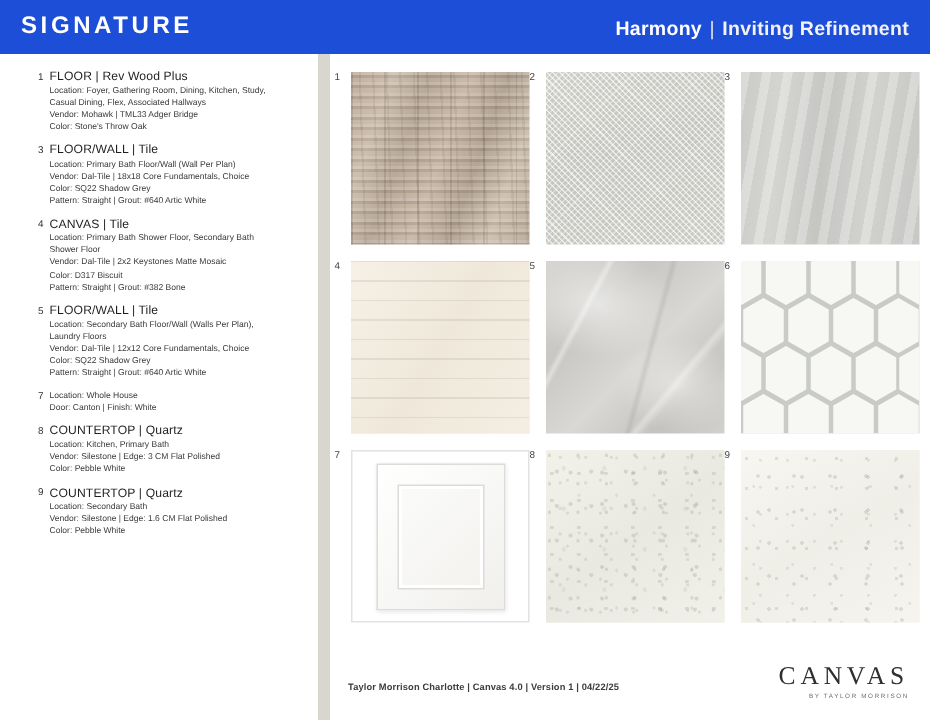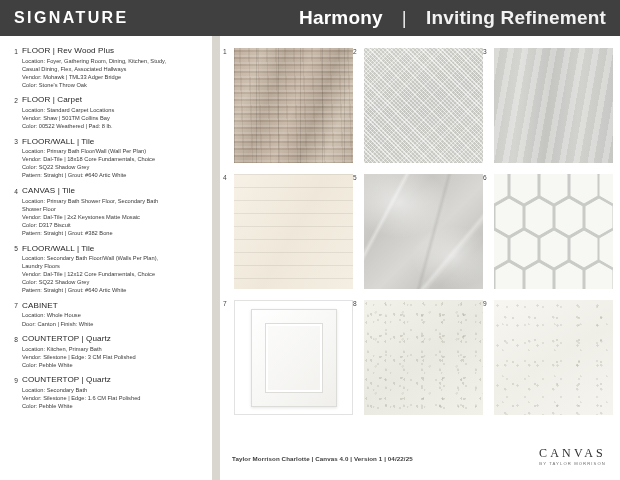--- a/index.html
+++ b/index.html
@@ -14,40 +14,40 @@
     width: 620px; height: 480px;
     background: #ffffff;
   }
 
   
   .header {
     position: absolute; left: 0; top: 0;
     width: 620px; height: 36px;
     display: flex; align-items: center; justify-content: space-between;
     padding: 0 14px;
-    background: #404040;
+    background: #1d4ed8;
     color: #ffffff;
   }
   .brand {
     font-size: 16px;
     font-weight: bold;
     letter-spacing: 2.4px;
   }
   .header-right {
-    font-size: 19px;
+    font-size: 13px;
     letter-spacing: .2px;
-    display: flex; align-items: center; gap: 19px;
+    display: flex; align-items: center; gap: 5px;
   }
   .header-right .h-bold { font-weight: bold; }
   .header-right .h-sep { font-weight: normal; color: #e6e6e6; }
   .header-right .h-light { font-weight: bold; color: #f2f2f2; }
 
   
   .left-panel {
-    position: absolute; left: 1px; top: 36px;
+    position: absolute; left: 12px; top: 36px;
     width: 212px; height: 444px;
     background: #ffffff;
     padding: 10px 8px 0 8px;
   }
   .spec {
     display: flex;
     margin-bottom: 6.5px;
   }
   .spec-num {
     width: 13px;
@@ -244,21 +244,21 @@
     letter-spacing: .1px;
     font-weight: bold;
   }
   .logo {
     position: absolute;
     right: 14px; bottom: 14px;
     text-align: right;
     color: #333;
   }
   .logo-main {
-    font-size: 12px;
+    font-size: 17px;
     letter-spacing: 3.2px;
     font-family: "Liberation Serif", serif;
     color: #2f2f2f;
     line-height: 1;
   }
   .logo-sub {
     font-size: 4.2px;
     letter-spacing: 1.1px;
     color: #6d6d6d;
     margin-top: 2.5px;
@@ -284,29 +284,20 @@
       <div class="spec-num">1</div>
       <div class="spec-body">
         <div class="spec-title">FLOOR | Rev Wood Plus</div>
         <div class="spec-line">Location: Foyer, Gathering Room, Dining, Kitchen, Study,</div>
         <div class="spec-line">Casual Dining, Flex, Associated Hallways</div>
         <div class="spec-line">Vendor: Mohawk | TML33 Adger Bridge</div>
         <div class="spec-line">Color: Stone's Throw Oak</div>
       </div>
     </div>
 
-    <div class="spec">
-      <div class="spec-num">2</div>
-      <div class="spec-body">
-        <div class="spec-title">FLOOR | Carpet</div>
-        <div class="spec-line">Location: Standard Carpet Locations</div>
-        <div class="spec-line">Vendor: Shaw | 501TM Collins Bay</div>
-        <div class="spec-line">Color: 00522 Weathered | Pad: 8 lb.</div>
-      </div>
-    </div>
 
     <div class="spec">
       <div class="spec-num">3</div>
       <div class="spec-body">
         <div class="spec-title">FLOOR/WALL | Tile</div>
         <div class="spec-line">Location: Primary Bath Floor/Wall (Wall Per Plan)</div>
         <div class="spec-line">Vendor: Dal-Tile | 18x18 Core Fundamentals, Choice</div>
         <div class="spec-line">Color: SQ22 Shadow Grey</div>
         <div class="spec-line">Pattern: Straight | Grout: #640 Artic White</div>
       </div>
@@ -333,21 +324,20 @@
         <div class="spec-line">Vendor: Dal-Tile | 12x12 Core Fundamentals, Choice</div>
         <div class="spec-line">Color: SQ22 Shadow Grey</div>
         <div class="spec-line">Pattern: Straight | Grout: #640 Artic White</div>
       </div>
     </div>
 
 
     <div class="spec">
       <div class="spec-num">7</div>
       <div class="spec-body">
-        <div class="spec-title">CABINET</div>
         <div class="spec-line">Location: Whole House</div>
         <div class="spec-line">Door: Canton | Finish: White</div>
       </div>
     </div>
 
     <div class="spec">
       <div class="spec-num">8</div>
       <div class="spec-body">
         <div class="spec-title">COUNTERTOP | Quartz</div>
         <div class="spec-line">Location: Kitchen, Primary Bath</div>

